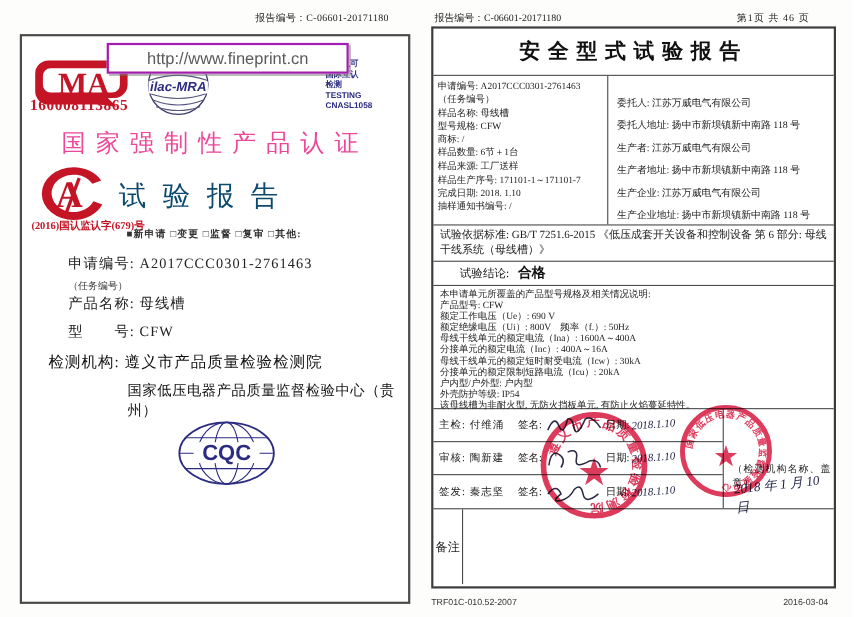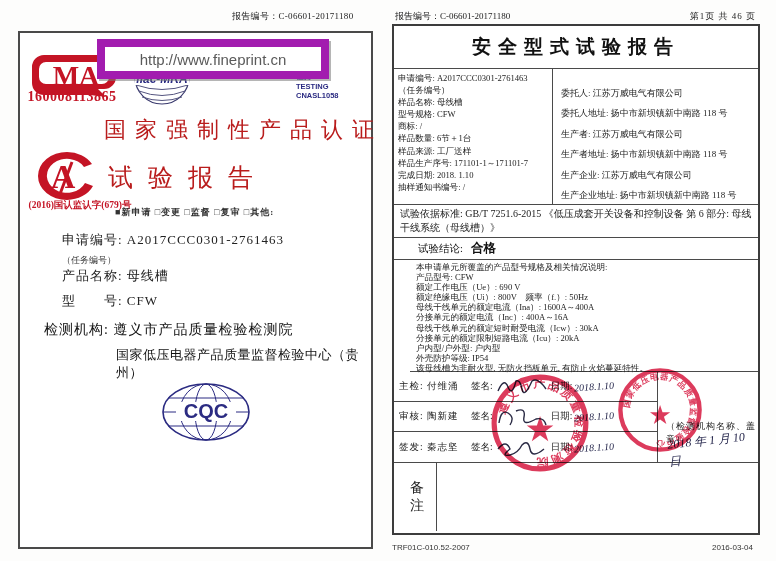--- a/index.html
+++ b/index.html
@@ -9,67 +9,67 @@
   
   #left-page{left:18px;top:31px;width:351px;height:514px;border:2px solid #4a4a4a;background:#fff;}
   #left-report-no{left:232px;top:10px;width:140px;font-size:9px;color:#222;letter-spacing:.3px;}
   #cma-wrap{left:6px;top:16px;width:100px;text-align:center;}
   #cma-number{left:0px;top:56px;width:104px;text-align:center;color:#c41425;font-weight:bold;
               font-size:14px;letter-spacing:.5px;}
   #ilac-wrap{left:112px;top:14px;width:60px;height:60px;}
   #cnas-wrap{left:178px;top:26px;width:98px;height:50px;}
   #cnas-side{left:276px;top:20px;width:72px;color:#2b2b82;font-family:"Liberation Sans",sans-serif;
              font-weight:bold;font-size:7.5px;line-height:9.5px;}
-  #fineprint-box{left:77px;top:6px;width:216px;height:24px;background:#fff;border:8px solid #a21caf;
+  #fineprint-box{left:77px;top:6px;width:216px;height:24px;background:#fff;border:2px solid #a21caf;
                  box-shadow:2px 2px 0 rgba(120,120,120,.55);display:flex;align-items:center;justify-content:center;
                  font-family:"Liberation Sans",sans-serif;font-size:15px;color:#5a5a5a;z-index:5;}
   #cert-title{left:0;top:82px;width:351px;text-align:center;font-size:22px;letter-spacing:9px;
-              color:#b91c1c;font-weight:500;margin-left:48px;}
+              color:#ec4899;font-weight:500;}
   #cal-wrap{left:16px;top:117px;width:62px;height:52px;}
-  #left-report-title{left:88px;top:128px;font-size:25px;letter-spacing:15px;color:#b91c1c;font-weight:500;}
+  #left-report-title{left:88px;top:128px;font-size:25px;letter-spacing:15px;color:#0c4a6e;font-weight:500;}
   #cal-caption{left:0px;top:166px;width:120px;text-align:center;color:#c41425;font-weight:bold;font-size:9.5px;}
   #checkbox-line{left:95px;top:173px;font-size:9px;color:#333;letter-spacing:1px;font-weight:bold;}
   .lp-field{left:42px;font-size:13px;color:#222;letter-spacing:1px;}
   #lp-task{left:42px;top:221px;font-size:9px;color:#333;}
   #agency-line1{left:24px;top:288px;font-size:14px;color:#111;letter-spacing:1px;font-weight:500;}
   #agency-line2{left:96px;top:313px;font-size:13px;color:#111;letter-spacing:.5px;}
   #cqc-wrap{left:140px;top:348px;width:92px;height:62px;}
   
   #right-report-no{left:395px;top:10px;width:170px;font-size:9px;color:#222;}
-  #page-info{left:650px;top:10px;width:106px;text-align:right;font-size:9px;color:#222;letter-spacing:1px;}
+  #page-info{left:650px;top:10px;width:106px;text-align:center;font-size:9px;color:#222;letter-spacing:1px;}
   #rtable{left:392px;top:24px;width:364px;height:507px;border:2px solid #3c3c3c;background:#fff;}
   .rrow{position:relative;border-bottom:1px solid #4a4a4a;box-sizing:border-box;}
   #r-title-row{height:43px;display:flex;align-items:center;justify-content:center;}
   #r-title{font-size:19px;letter-spacing:7px;font-weight:bold;color:#111;}
   #r-info-row{height:136px;display:flex;}
   #r-info-left{width:159px;border-right:1px solid #4a4a4a;box-sizing:border-box;padding:3px 3px 0 4px;}
   #r-info-left div{font-size:8.6px;line-height:12.1px;white-space:nowrap;color:#222;}
   #r-info-right{flex:1;padding:14px 4px 0 8px;}
   #r-info-right div{font-size:9px;line-height:20.4px;white-space:nowrap;color:#222;}
   #r-standard-row{height:33px;padding:2px 6px;font-size:10px;line-height:14px;color:#1a1a1a;}
   #r-conclusion-row{height:22px;display:flex;align-items:center;padding-left:24px;}
   #r-conclusion-label{font-size:10.5px;color:#111;}
   #r-conclusion-value{font-size:12.5px;font-weight:bold;margin-left:8px;color:#111;}
-  #r-spec-row{height:112px;padding:2px 0 0 6px;margin-left:16px;}
+  #r-spec-row{height:112px;padding:2px 0 0 6px;}
   #r-spec-row div{font-size:8.6px;line-height:10.1px;white-space:nowrap;color:#222;}
   #r-sign-row{height:90px;display:flex;border-bottom:1px solid #4a4a4a;}
   #sign-left{width:264px;border-right:1px solid #4a4a4a;box-sizing:border-box;}
   .sig-row{height:30px;display:flex;align-items:center;border-bottom:1px solid #4a4a4a;
            box-sizing:border-box;padding-left:5px;font-size:9.5px;color:#222;}
   .sig-row:last-child{border-bottom:none;}
   .sig-role{width:72px;letter-spacing:1px;}
   .sig-label{margin-right:2px;}
   .sig-date-label{margin-left:2px;}
   .sig-date{font-style:italic;color:#23244a;margin-left:2px;font-size:10px;transform:rotate(-4deg);}
   #sign-right{flex:1;position:relative;}
   #org-caption{position:absolute;left:8px;top:48px;font-size:9px;color:#222;letter-spacing:1px;}
   #org-date{position:absolute;left:10px;top:60px;font-size:12px;font-style:italic;color:#23244a;transform:rotate(-6deg);}
   #r-remark-row{height:68px;display:flex;border-bottom:none;}
   #remark-label-cell{width:26px;border-right:1px solid #4a4a4a;display:flex;align-items:center;
-                     justify-content:center;font-size:14px;color:#222;margin-left:16px;}
+                     justify-content:center;font-size:11px;color:#222;}
   #remark-body{flex:1;}
   #footer-left{left:392px;top:543px;font-size:8px;color:#333;font-family:"Liberation Sans",sans-serif;}
   #footer-right{left:712px;top:543px;font-size:8px;color:#333;font-family:"Liberation Sans",sans-serif;}
   
   .seal{position:absolute;mix-blend-mode:multiply;opacity:.88;}
   #seal-left-svg{left:489px;top:372px;width:102px;height:102px;}
   #seal-right-svg{left:616px;top:366px;width:88px;height:88px;}
   .scribble{margin:0 1px;}
 </style>
 </head>

